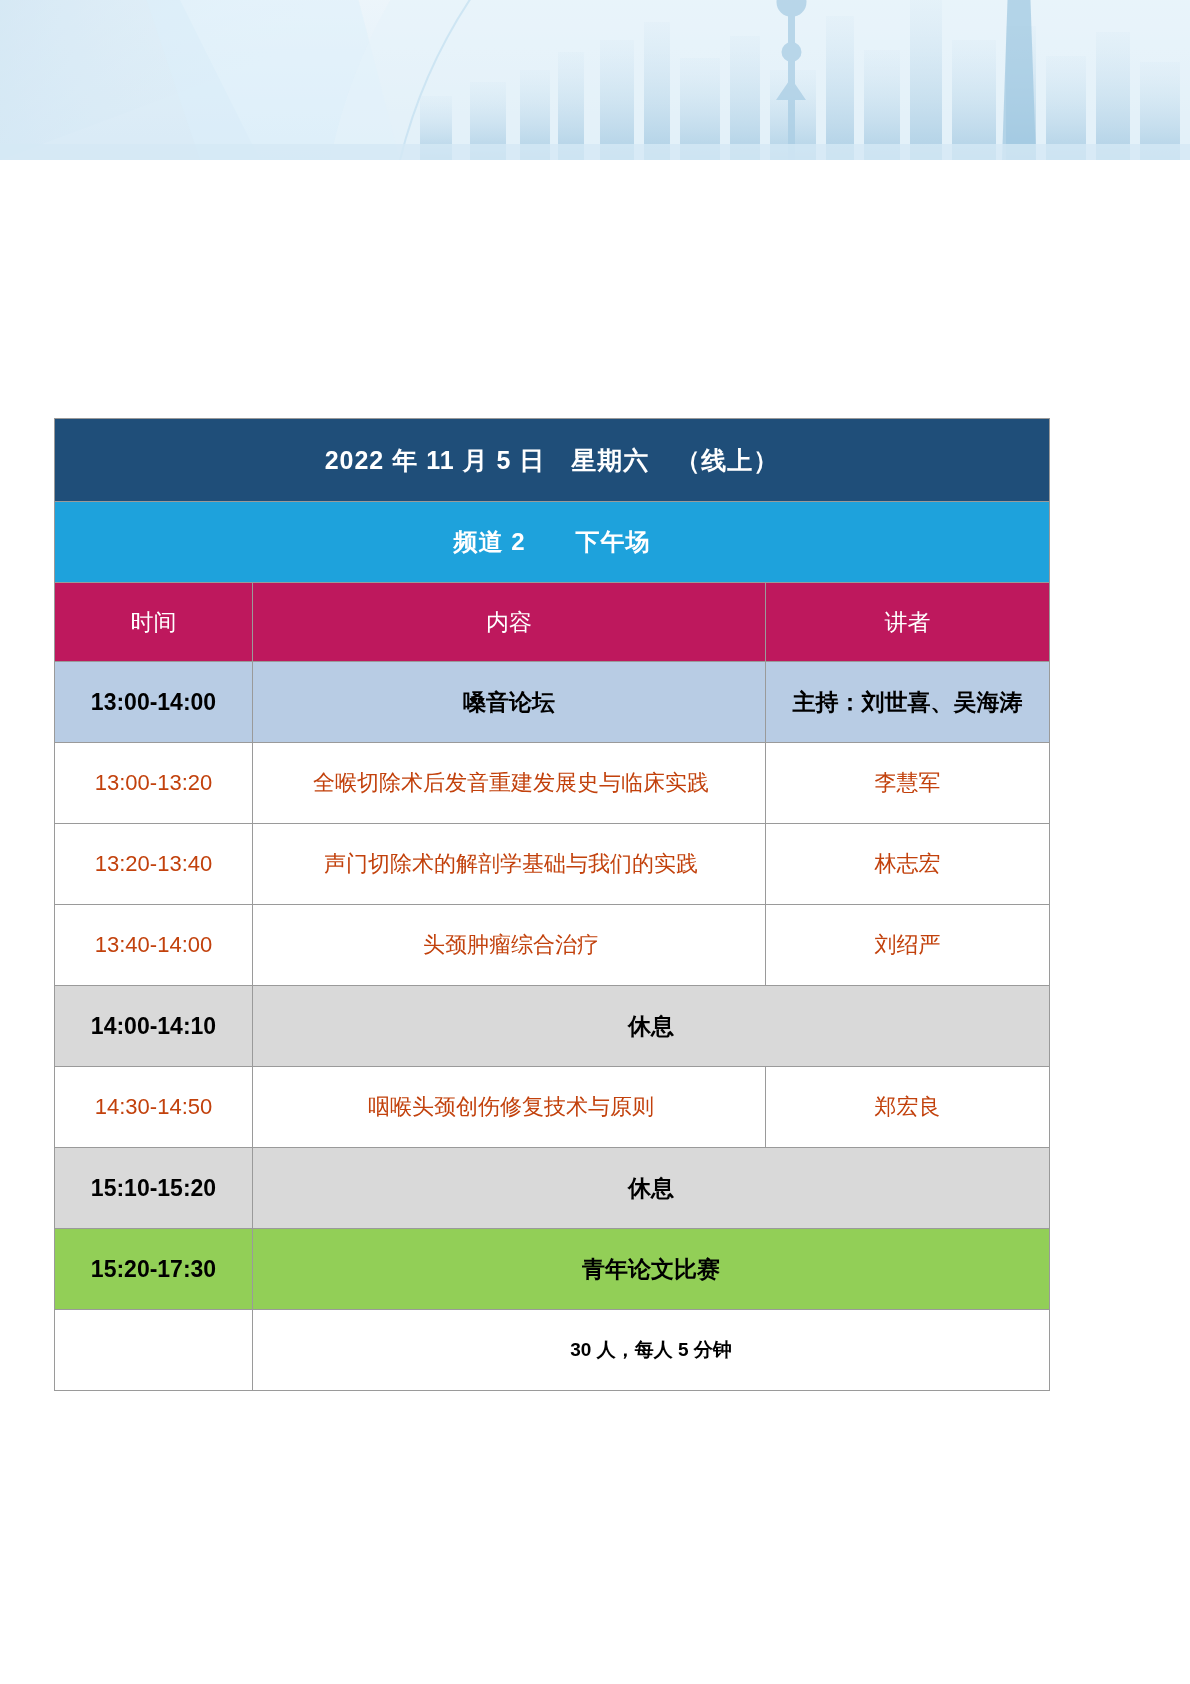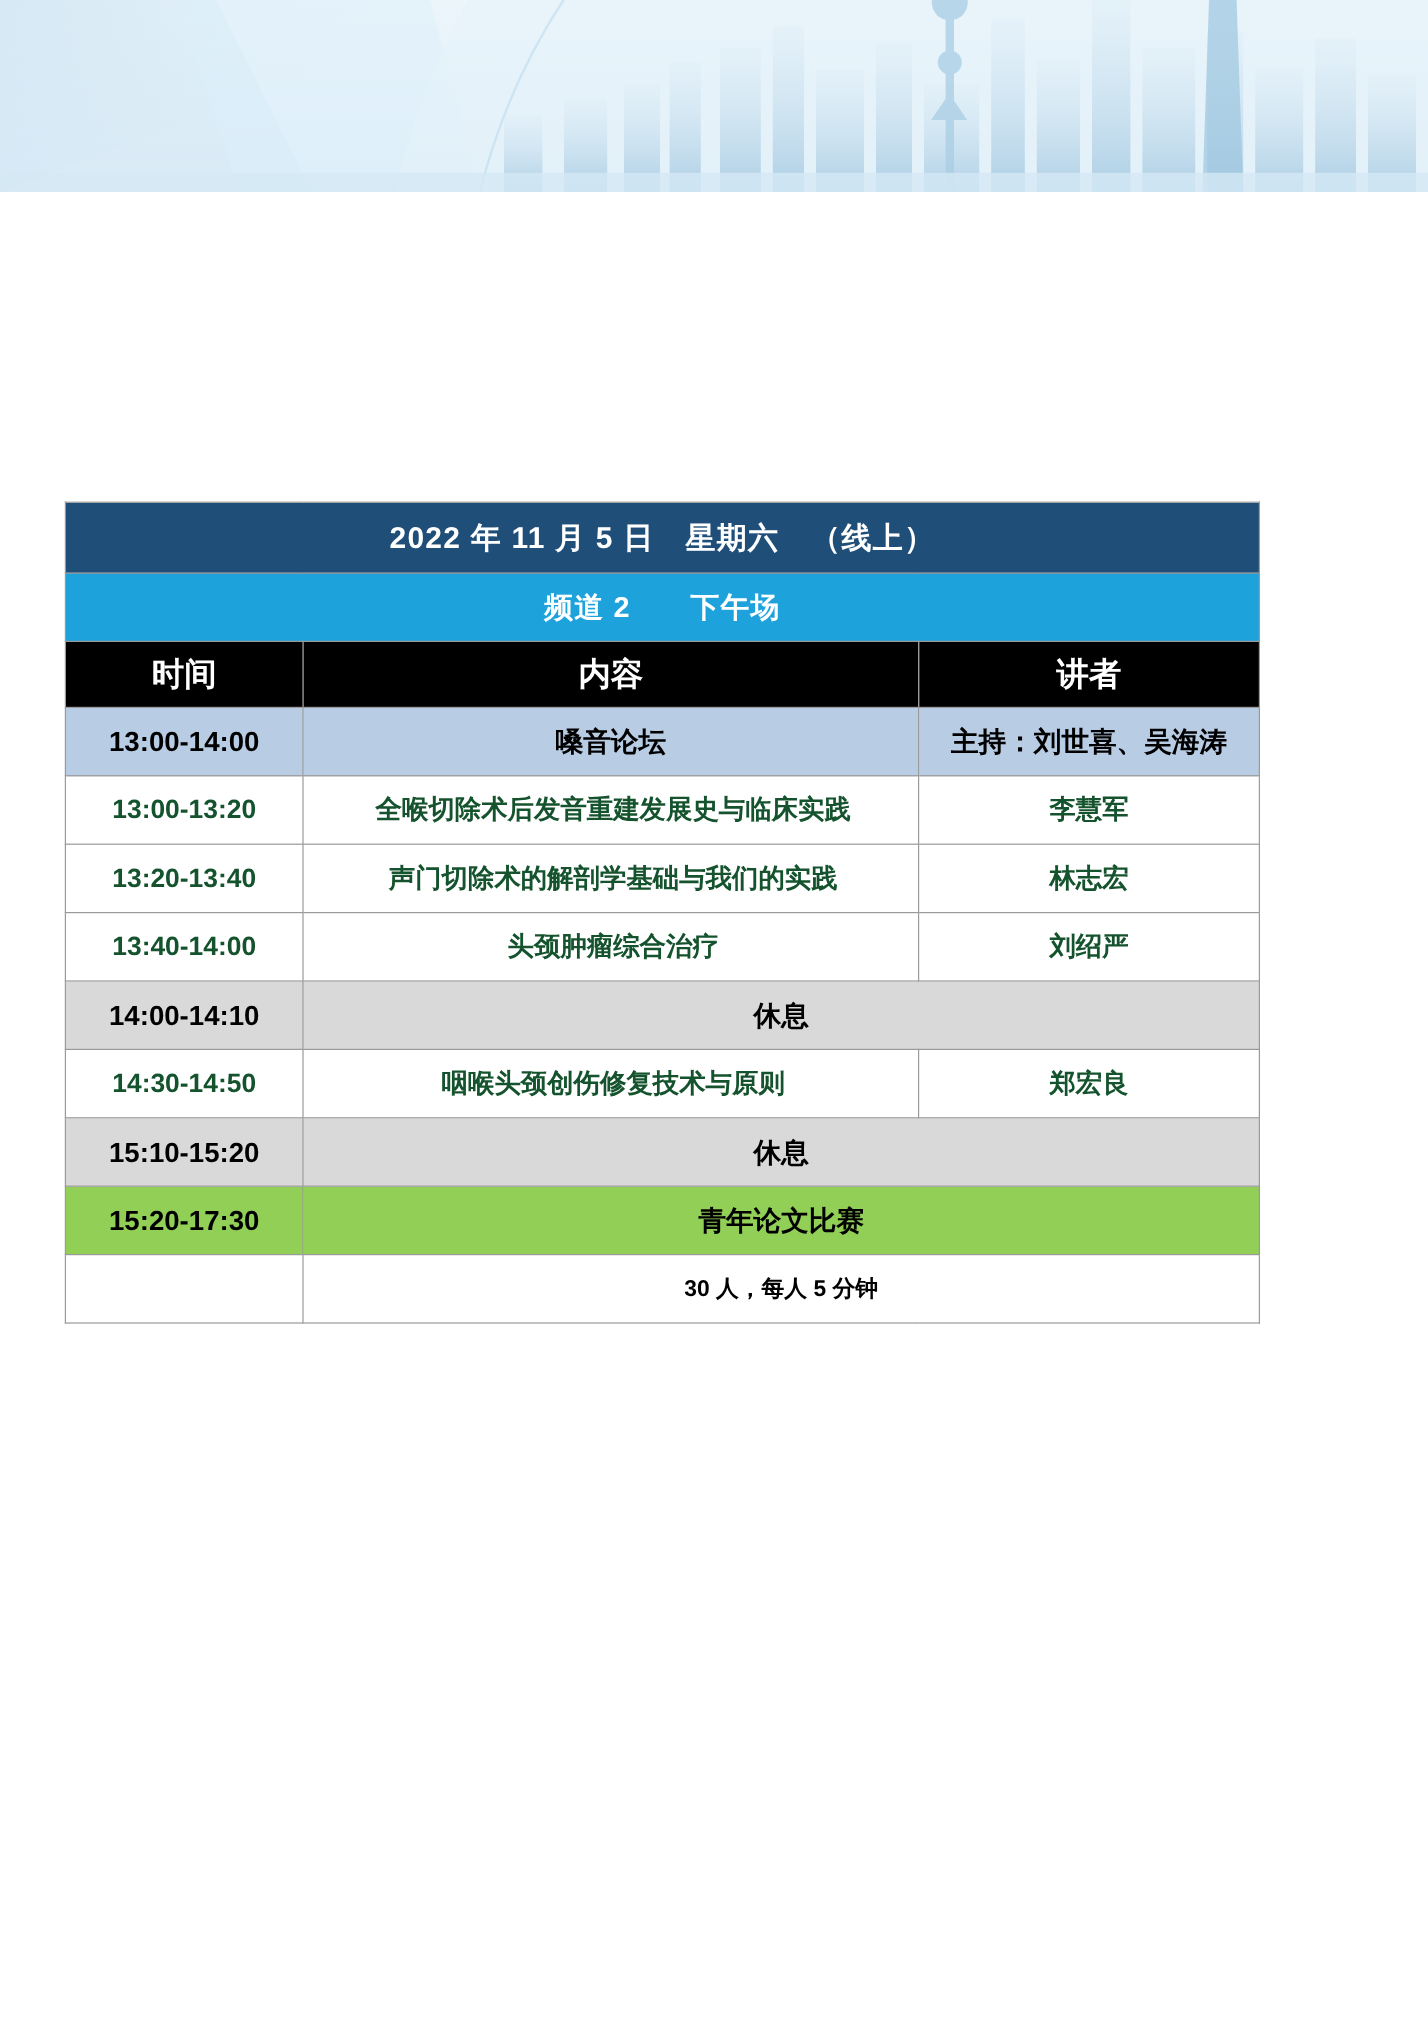--- a/index.html
+++ b/index.html
@@ -132,21 +132,21 @@
     width: 995px;
   }
   table.sched {
     border-collapse: collapse;
     width: 995px;
     table-layout: fixed;
     background: #ffffff;
   }
   table.sched td {
     border: 1px solid #9a9a9a;
-    padding: 0 10px;
+    padding: 12px 10px;
     vertical-align: middle;
   }
   col.c-time  { width: 198px; }
   col.c-topic { width: 513px; }
   col.c-spk   { width: 284px; }
 
   .row-date td {
     background: #1f4e79;
     color: #ffffff;
     height: 58px;
@@ -160,42 +160,42 @@
     background: #1ea2dc;
     color: #ffffff;
     height: 56px;
     text-align: center;
     font-size: 24px;
     font-weight: 700;
     border-color: #1ea2dc;
     letter-spacing: 1px;
   }
   .row-head td {
-    background: #000000;
+    background: #be185d;
     color: #ffffff;
     height: 54px;
     text-align: center;
-    font-size: 27px;
-    font-weight: 700;
+    font-size: 23px;
+    font-weight: 400;
     border-color: #2a6ca8;
   }
   .row-session td {
     background: #b8cce4;
     color: #000000;
     height: 56px;
     font-size: 23px;
     font-weight: 700;
     text-align: center;
   }
   .row-talk td {
     background: #ffffff;
-    color: #14532d;
+    color: #c2410c;
     height: 56px;
     font-size: 22px;
-    font-weight: 700;
+    font-weight: 400;
   }
   .row-talk td.time,
   .row-session td.time {
     text-align: center;
   }
   .row-talk td.topic {
     text-align: center;
     padding-left: 14px;
   }
   .row-talk td.speaker {

